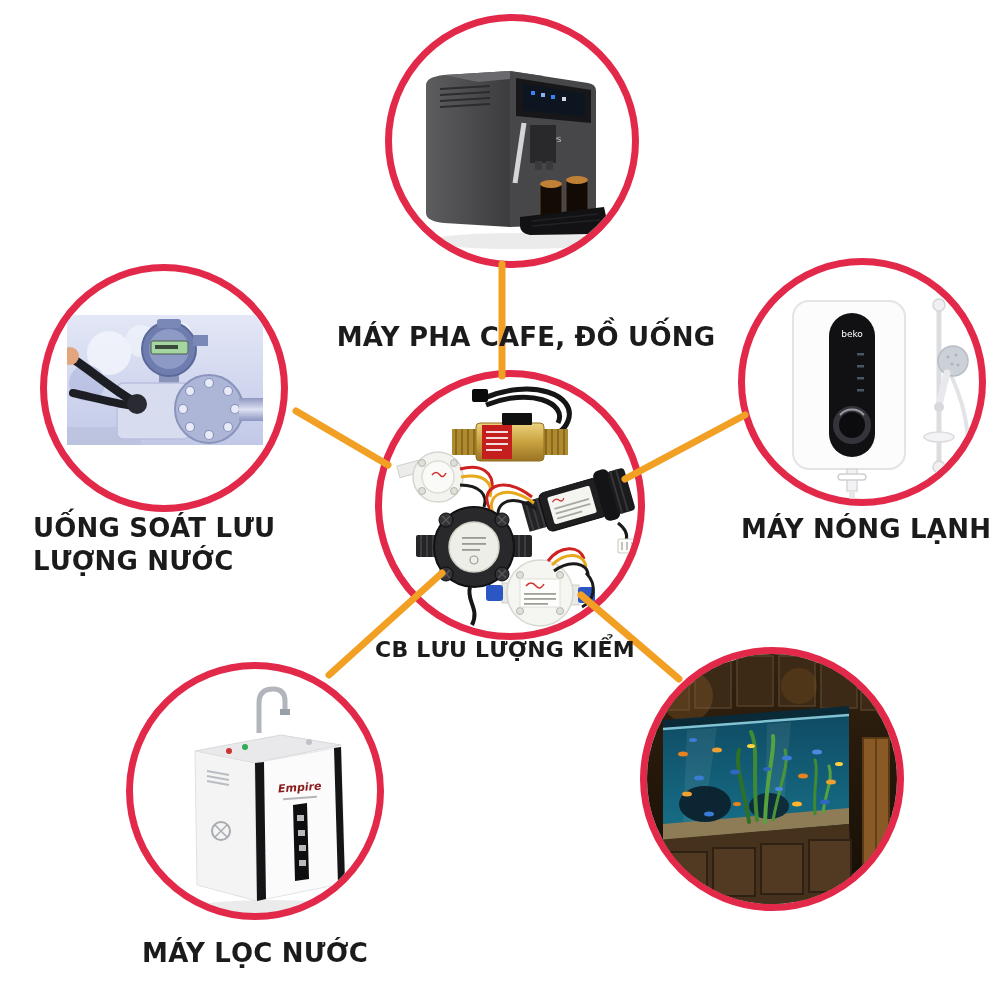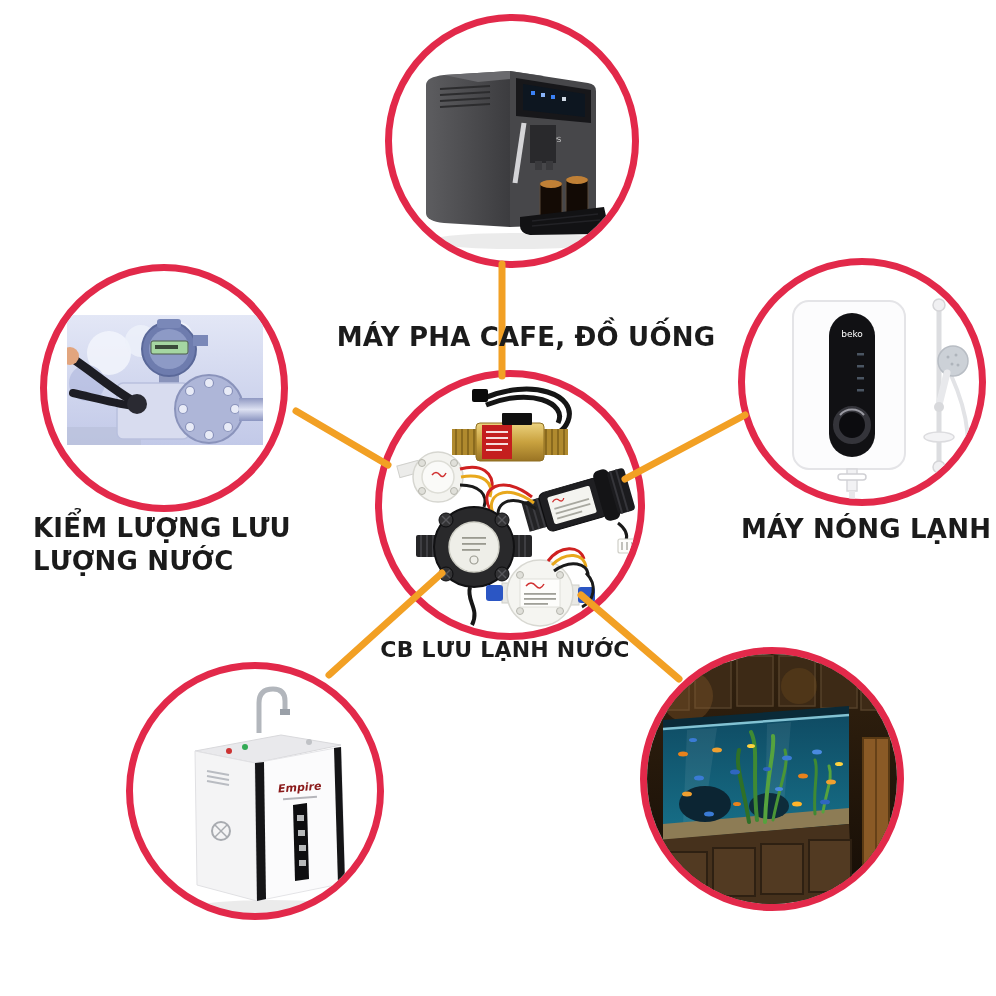--- a/index.html
+++ b/index.html
@@ -435,17 +435,18 @@
       <g fill="#523a22" stroke="#2e2012" stroke-width="2">
         <rect x="18" y="198" width="42" height="46"></rect>
           <rect x="66" y="194" width="42" height="48"></rect>
         <rect x="114" y="190" width="42" height="50"></rect>
           <rect x="162" y="186" width="42" height="52"></rect>
       </g>
     </svg>
   </div>
 
   <div class="label t-center l-coffee">MÁY PHA CAFE, ĐỒ UỐNG</div>
-  <div class="label t-left   l-flow">KIỂM LƯỢNG LƯU LƯỢNG NƯỚC</div>
+  <div class="label t-left   l-flow">UỐNG SOÁT LƯU LƯỢNG NƯỚC</div>
   <div class="label t-center l-heater">MÁY NÓNG LẠNH</div>
-  <div class="label t-center l-center center-lab">CB LƯU LẠNH NƯỚC</div>
+  <div class="label t-center l-center center-lab">CB LƯU LƯỢNG KIỂM</div>
+  <div class="label t-center l-purifier">MÁY LỌC NƯỚC</div>
 
 </div>
 
 </body></html>

